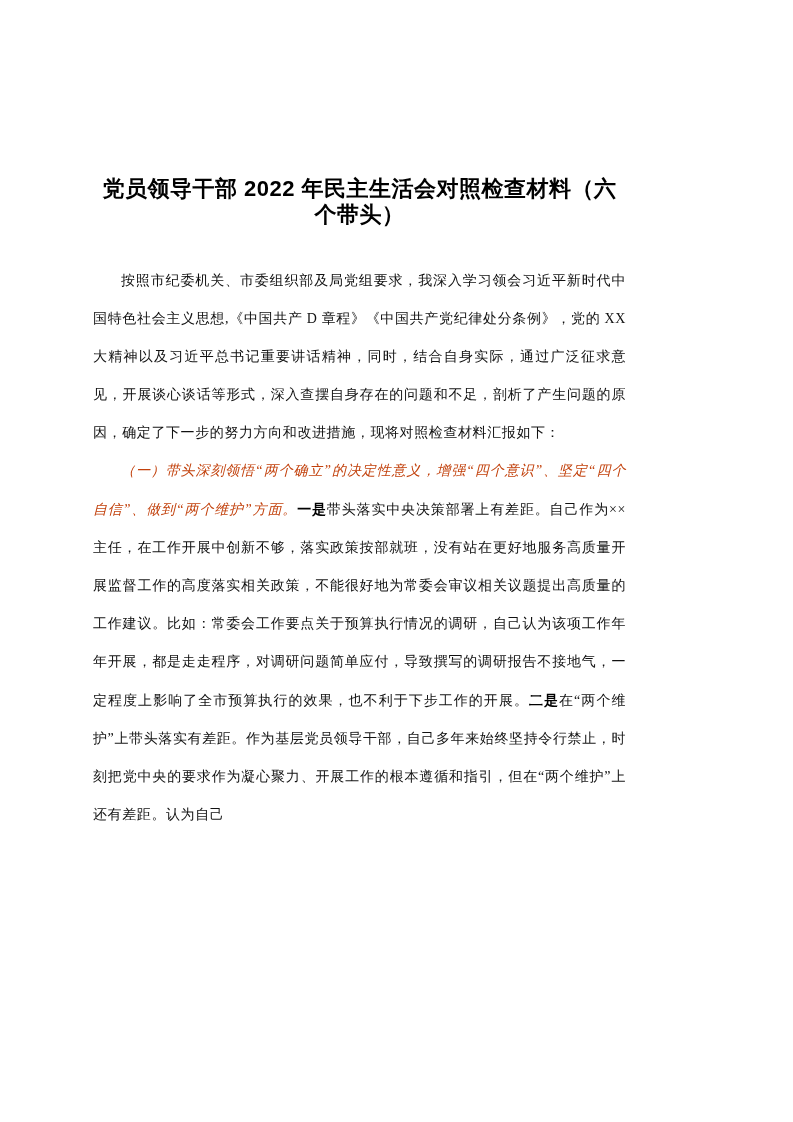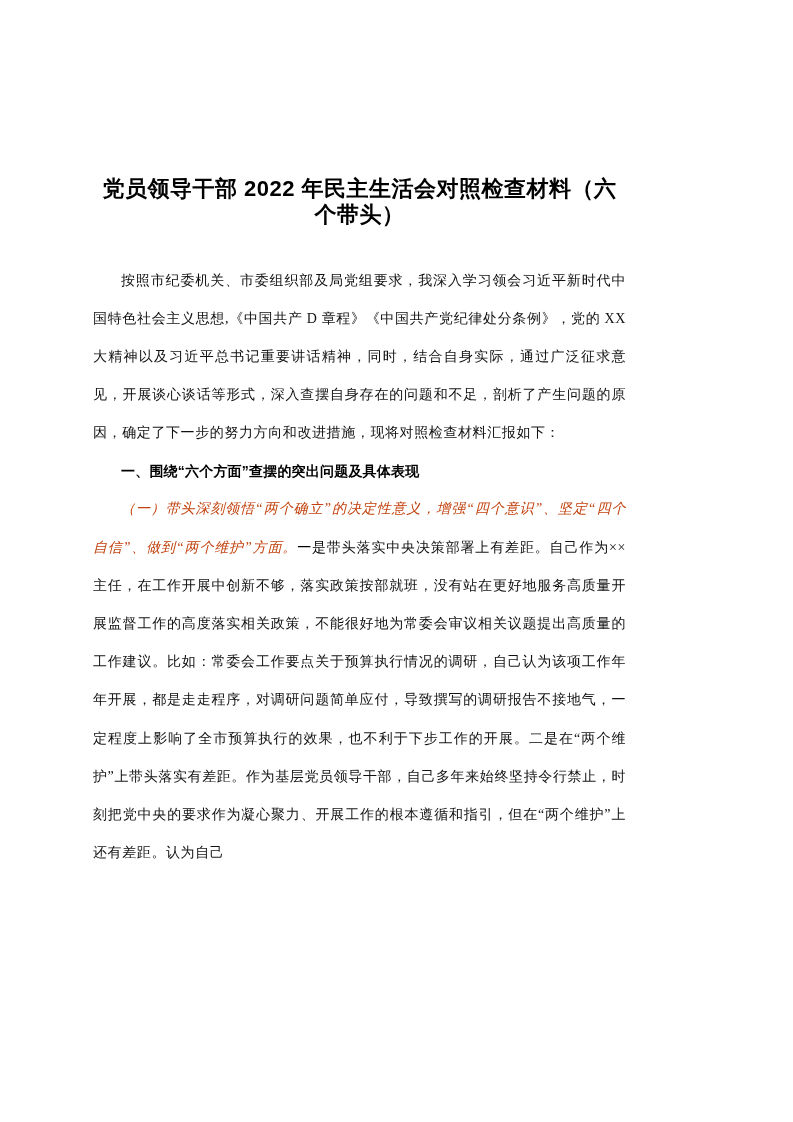--- a/index.html
+++ b/index.html
@@ -44,31 +44,30 @@
     font-weight: 700;
     color: #000000;
     letter-spacing: 0.2px;
   }
   .kai-lead {
     font-style: italic;
     color: #c2410c;
   }
   .point-marker {
     font-family: "Liberation Sans", "DejaVu Sans", sans-serif;
-    font-weight: 400;
+    font-weight: 700;
     font-style: normal;
     color: #000000;
   }
 </style>
 </head>
 <body>
 
 <div class="page">
   <h1 class="doc-title">党员领导干部 2022 年民主生活会对照检查材料（六个带头）</h1>
 
   <div class="doc-body">
     <p class="para">按照市纪委机关、市委组织部及局党组要求，我深入学习领会习近平新时代中国特色社会主义思想,《中国共产 D 章程》《中国共产党纪律处分条例》，党的 XX 大精神以及习近平总书记重要讲话精神，同时，结合自身实际，通过广泛征求意见，开展谈心谈话等形式，深入查摆自身存在的问题和不足，剖析了产生问题的原因，确定了下一步的努力方向和改进措施，现将对照检查材料汇报如下：</p>
 
-    <p class="para section-heading">一、围绕“六个方面”查摆的突出问题及具体表现</p>
 
     <p class="para"><span class="kai-lead">（一）带头深刻领悟“两个确立”的决定性意义，增强“四个意识”、坚定“四个自信”、做到“两个维护”方面。</span><span class="point-marker">一是</span><span>带头落实中央决策部署上有差距。自己作为××主任，在工作开展中创新不够，落实政策按部就班，没有站在更好地服务高质量开展监督工作的高度落实相关政策，不能很好地为常委会审议相关议题提出高质量的工作建议。比如：常委会工作要点关于预算执行情况的调研，自己认为该项工作年年开展，都是走走程序，对调研问题简单应付，导致撰写的调研报告不接地气，一定程度上影响了全市预算执行的效果，也不利于下步工作的开展。</span><span class="point-marker">二是</span><span>在“两个维护”上带头落实有差距。作为基层党员领导干部，自己多年来始终坚持令行禁止，时刻把党中央的要求作为凝心聚力、开展工作的根本遵循和指引，但在“两个维护”上还有差距。认为自己</span></p>
   </div>
 </div>
 
 </body></html>

